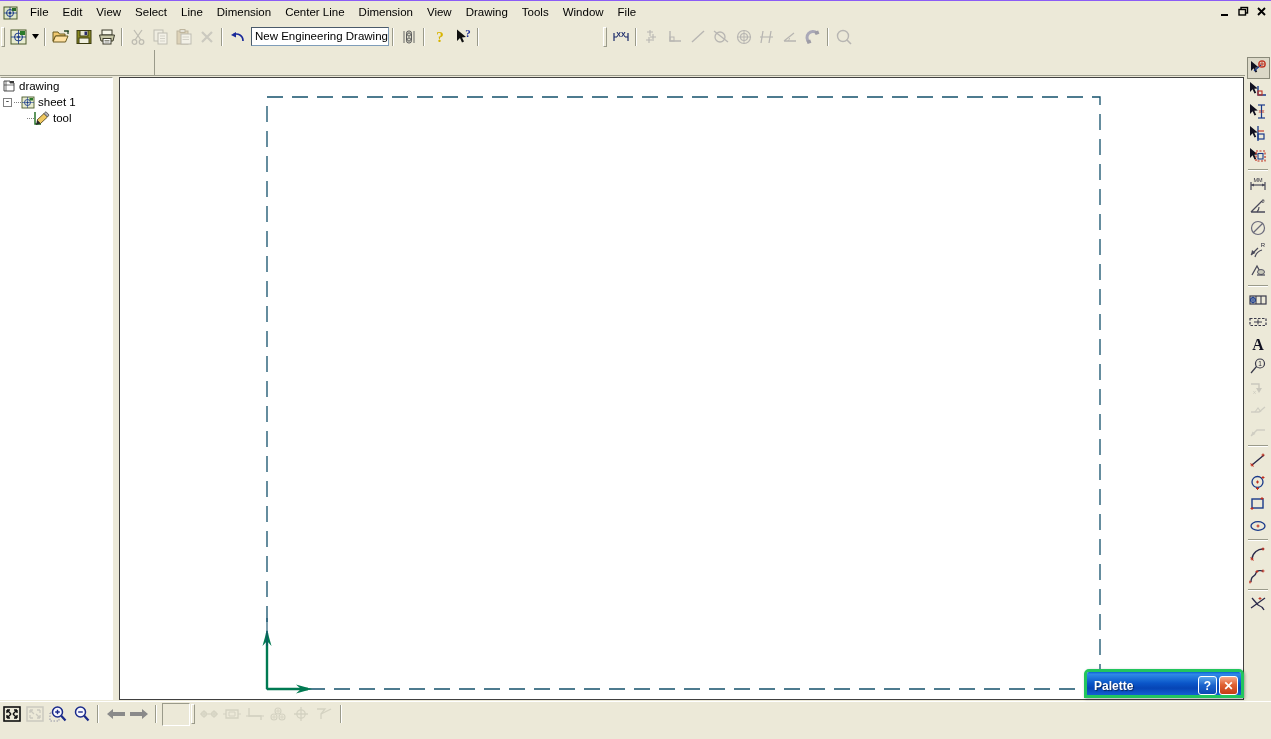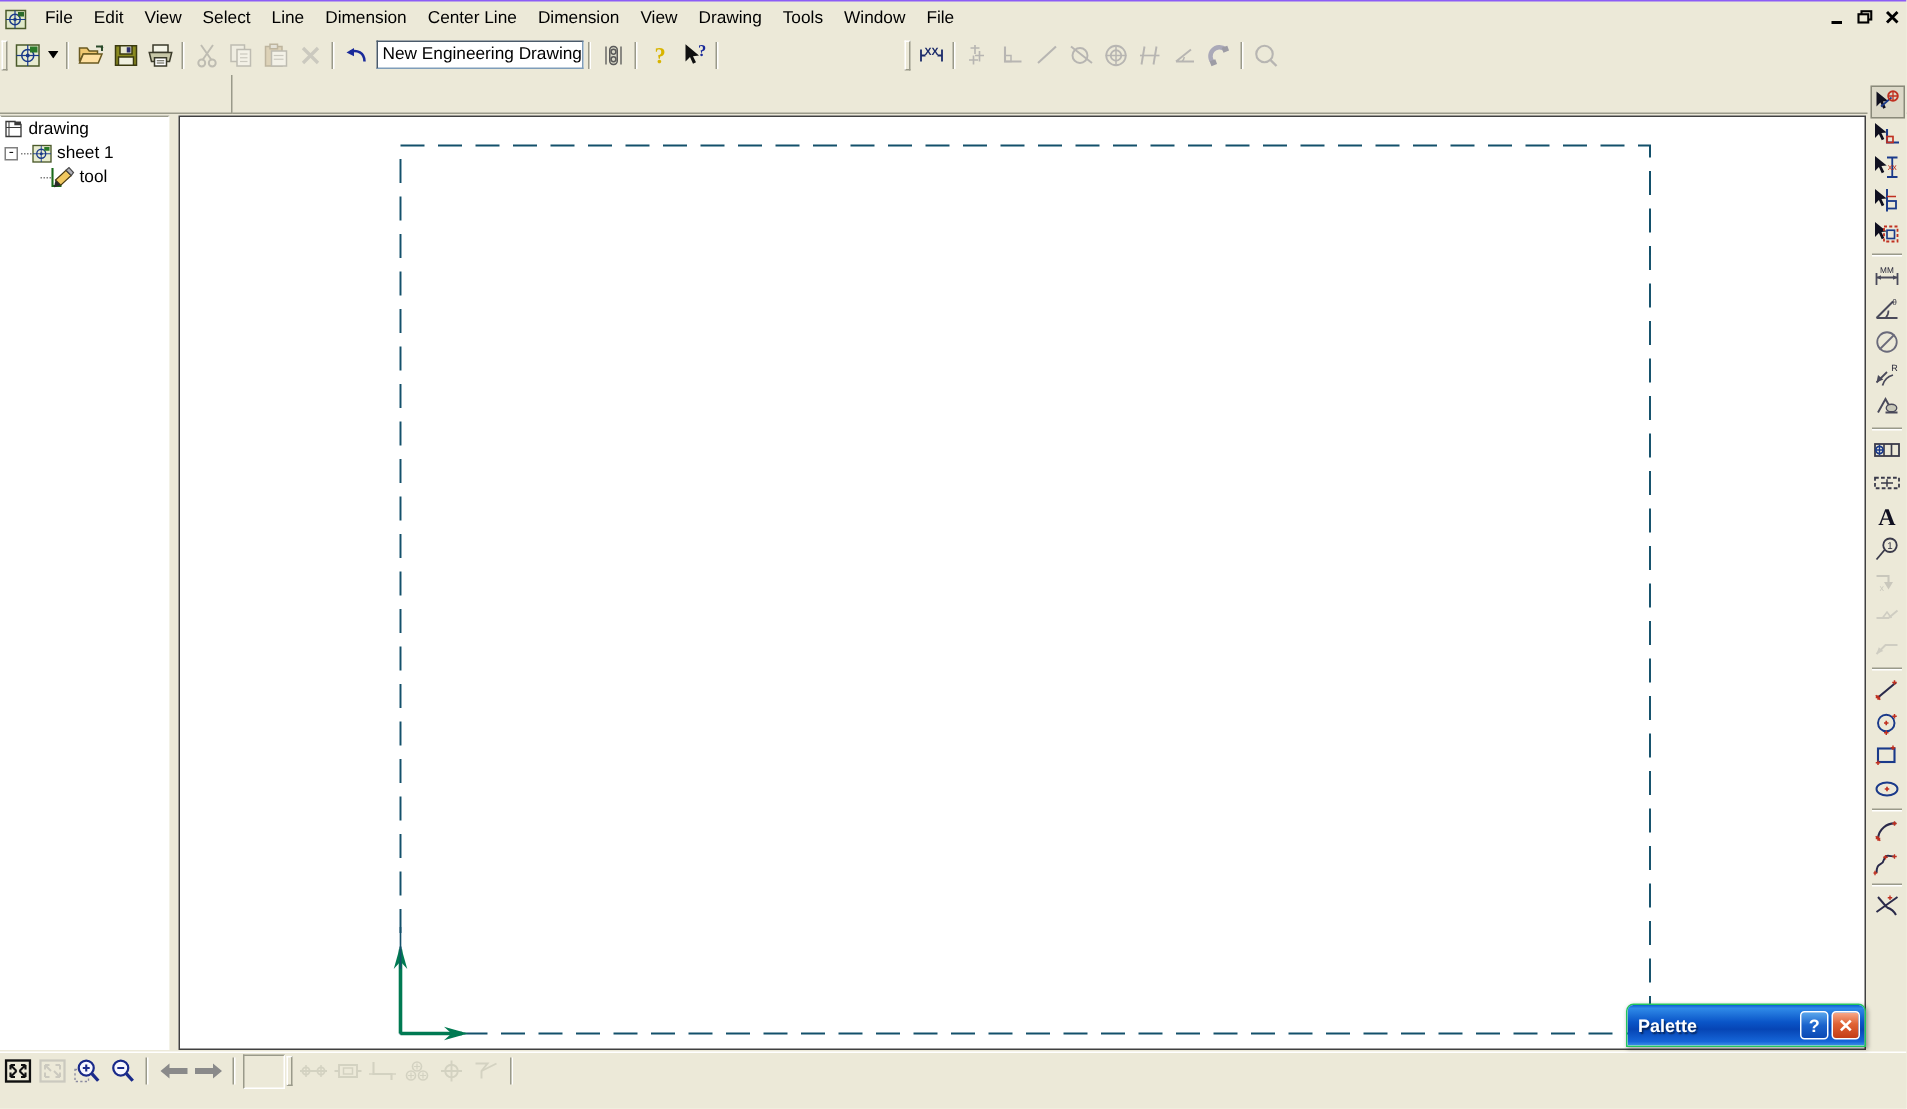--- a/index.html
+++ b/index.html
@@ -233,21 +233,21 @@
   .status-cell {
     width: 75px; height: 13px;
     border-left: 1px solid #9a9a8a;
     flex: 0 0 auto;
   }
 
   
   #palette {
     position: absolute; left: 1084px; top: 669px;
     width: 160px; height: 29px;
-    border: 1px solid #22c55e;
+    border: 3px solid #22c55e;
     border-radius: 5px 5px 0 0;
     overflow: hidden;
     box-shadow: 1px 1px 3px rgba(0,0,0,0.35);
   }
   #palette-titlebar {
     width: 100%; height: 27px;
     background: linear-gradient(to bottom, #0b5fd4 0%, #2f8ae8 8%, #0a55c8 42%, #0645b5 60%, #1565d8 90%, #3c8ee8 100%);
     display: flex; align-items: center;
     padding: 0 3px 0 7px;
   }

